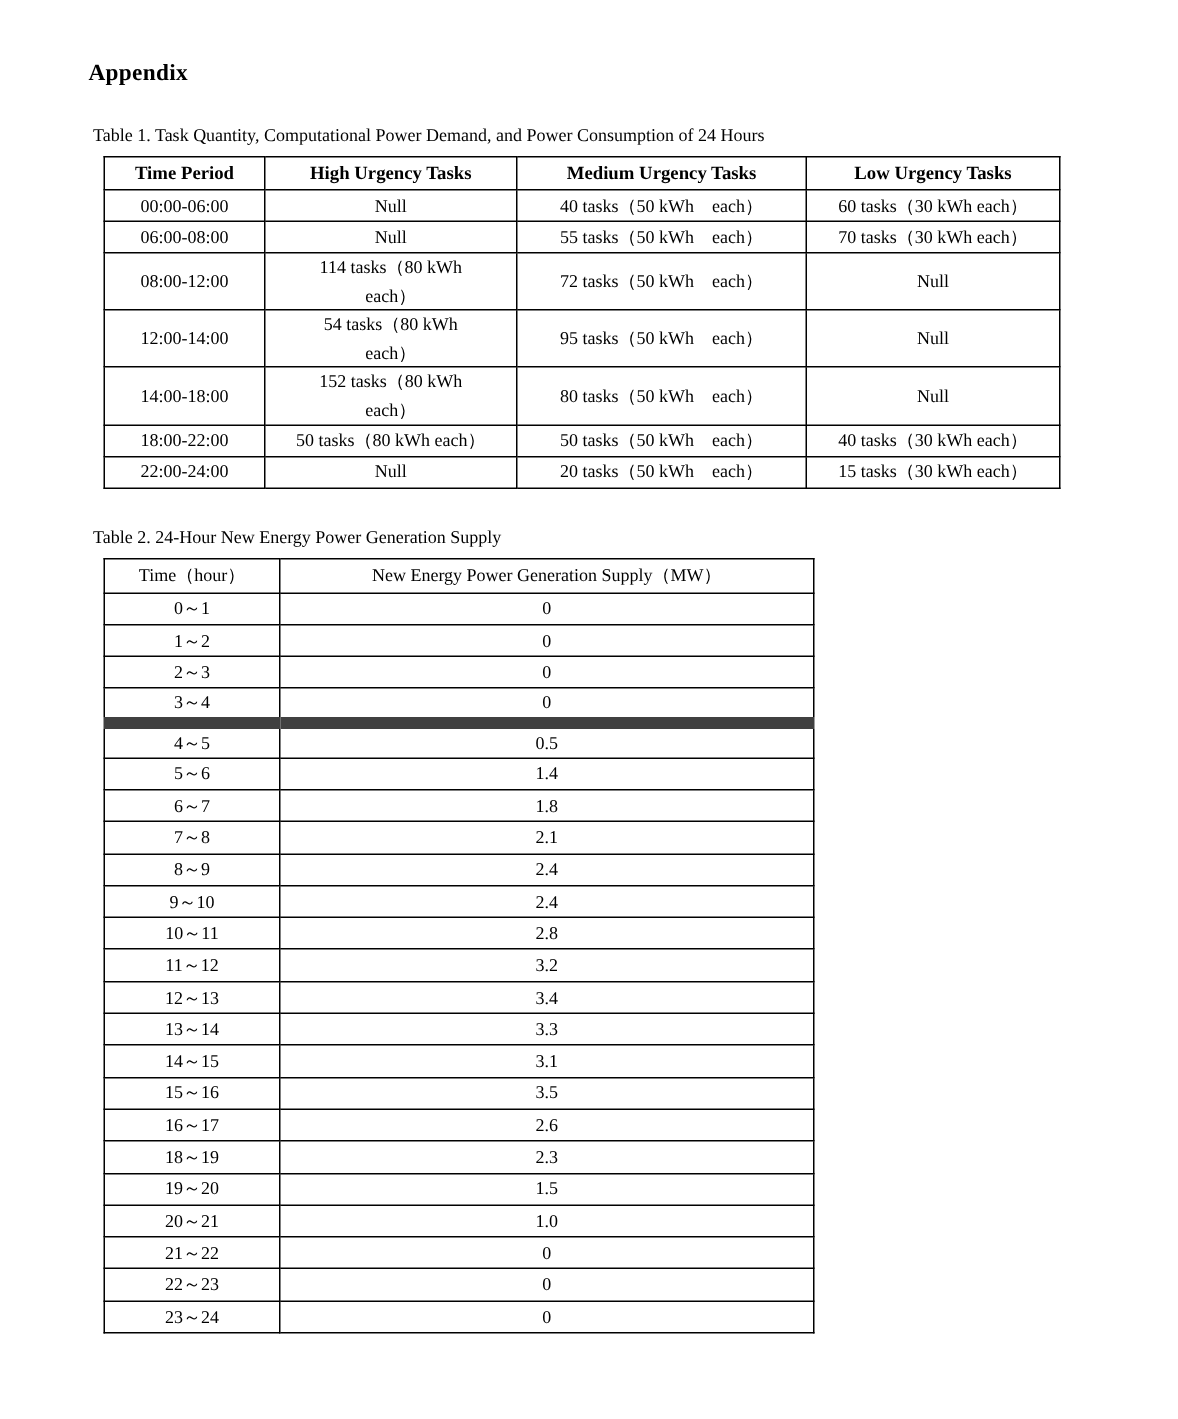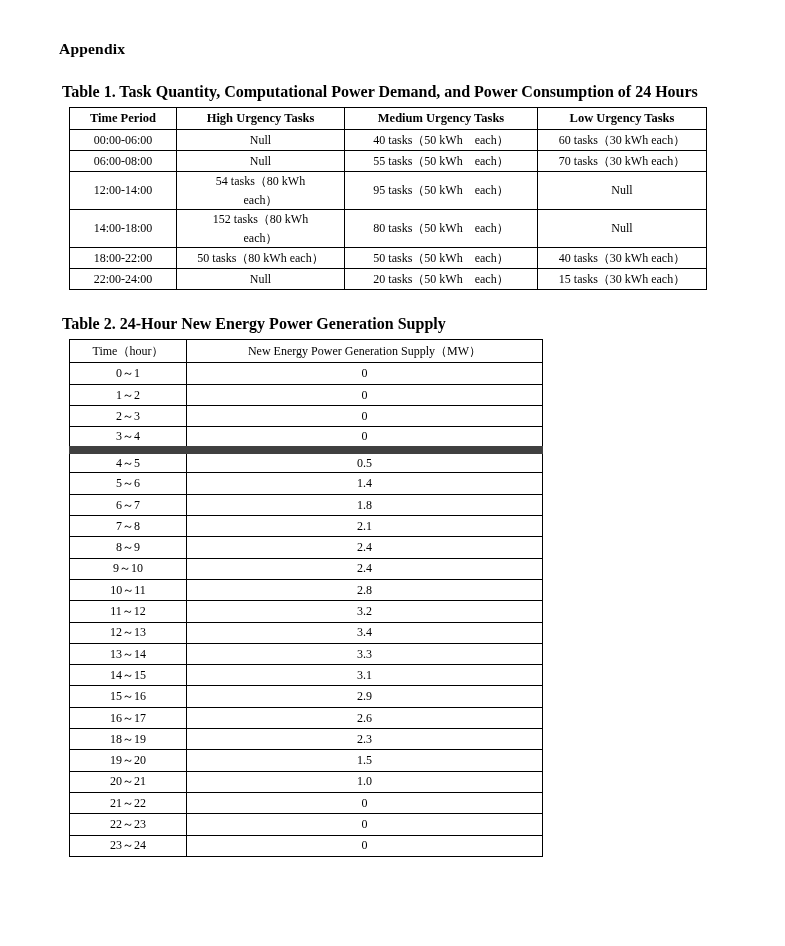--- a/index.html
+++ b/index.html
@@ -15,23 +15,22 @@
     padding: 40px 0 0 59px;
     overflow: hidden;
   }
   .doc-heading {
     font-size: 15.5px;
     font-weight: bold;
     margin: 0;
     letter-spacing: 0.2px;
   }
   .caption {
-    font-size: 16px;
+    font-size: 12px;
     margin: 25px 0 6px 3px;
-    font-weight: bold;
   }
   .caption.second {
   }
   table {
     border-collapse: collapse;
     table-layout: fixed;
     margin-left: 10px;
     background: #fff;
   }
   th, td {
@@ -92,20 +91,27 @@
           <td>40 tasks（50 kWh  each）</td>
           <td>60 tasks（30 kWh each）</td>
         </tr>
         <tr>
           <td>06:00-08:00</td>
           <td>Null</td>
           <td>55 tasks（50 kWh  each）</td>
           <td>70 tasks（30 kWh each）</td>
         </tr>
         <tr>
+          <td>08:00-12:00</td>
+          <td>114 tasks（80 kWh
+each）</td>
+          <td>72 tasks（50 kWh  each）</td>
+          <td>Null</td>
+        </tr>
+        <tr>
           <td>12:00-14:00</td>
           <td>54 tasks（80 kWh
 each）</td>
           <td>95 tasks（50 kWh  each）</td>
           <td>Null</td>
         </tr>
         <tr>
           <td>14:00-18:00</td>
           <td>152 tasks（80 kWh
 each）</td>
@@ -196,21 +202,21 @@
         <tr>
           <td>13～14</td>
           <td>3.3</td>
         </tr>
         <tr>
           <td>14～15</td>
           <td>3.1</td>
         </tr>
         <tr>
           <td>15～16</td>
-          <td>2.9</td>
+          <td>3.5</td>
         </tr>
         <tr>
           <td>16～17</td>
           <td>2.6</td>
         </tr>
         <tr>
           <td>18～19</td>
           <td>2.3</td>
         </tr>
         <tr>

